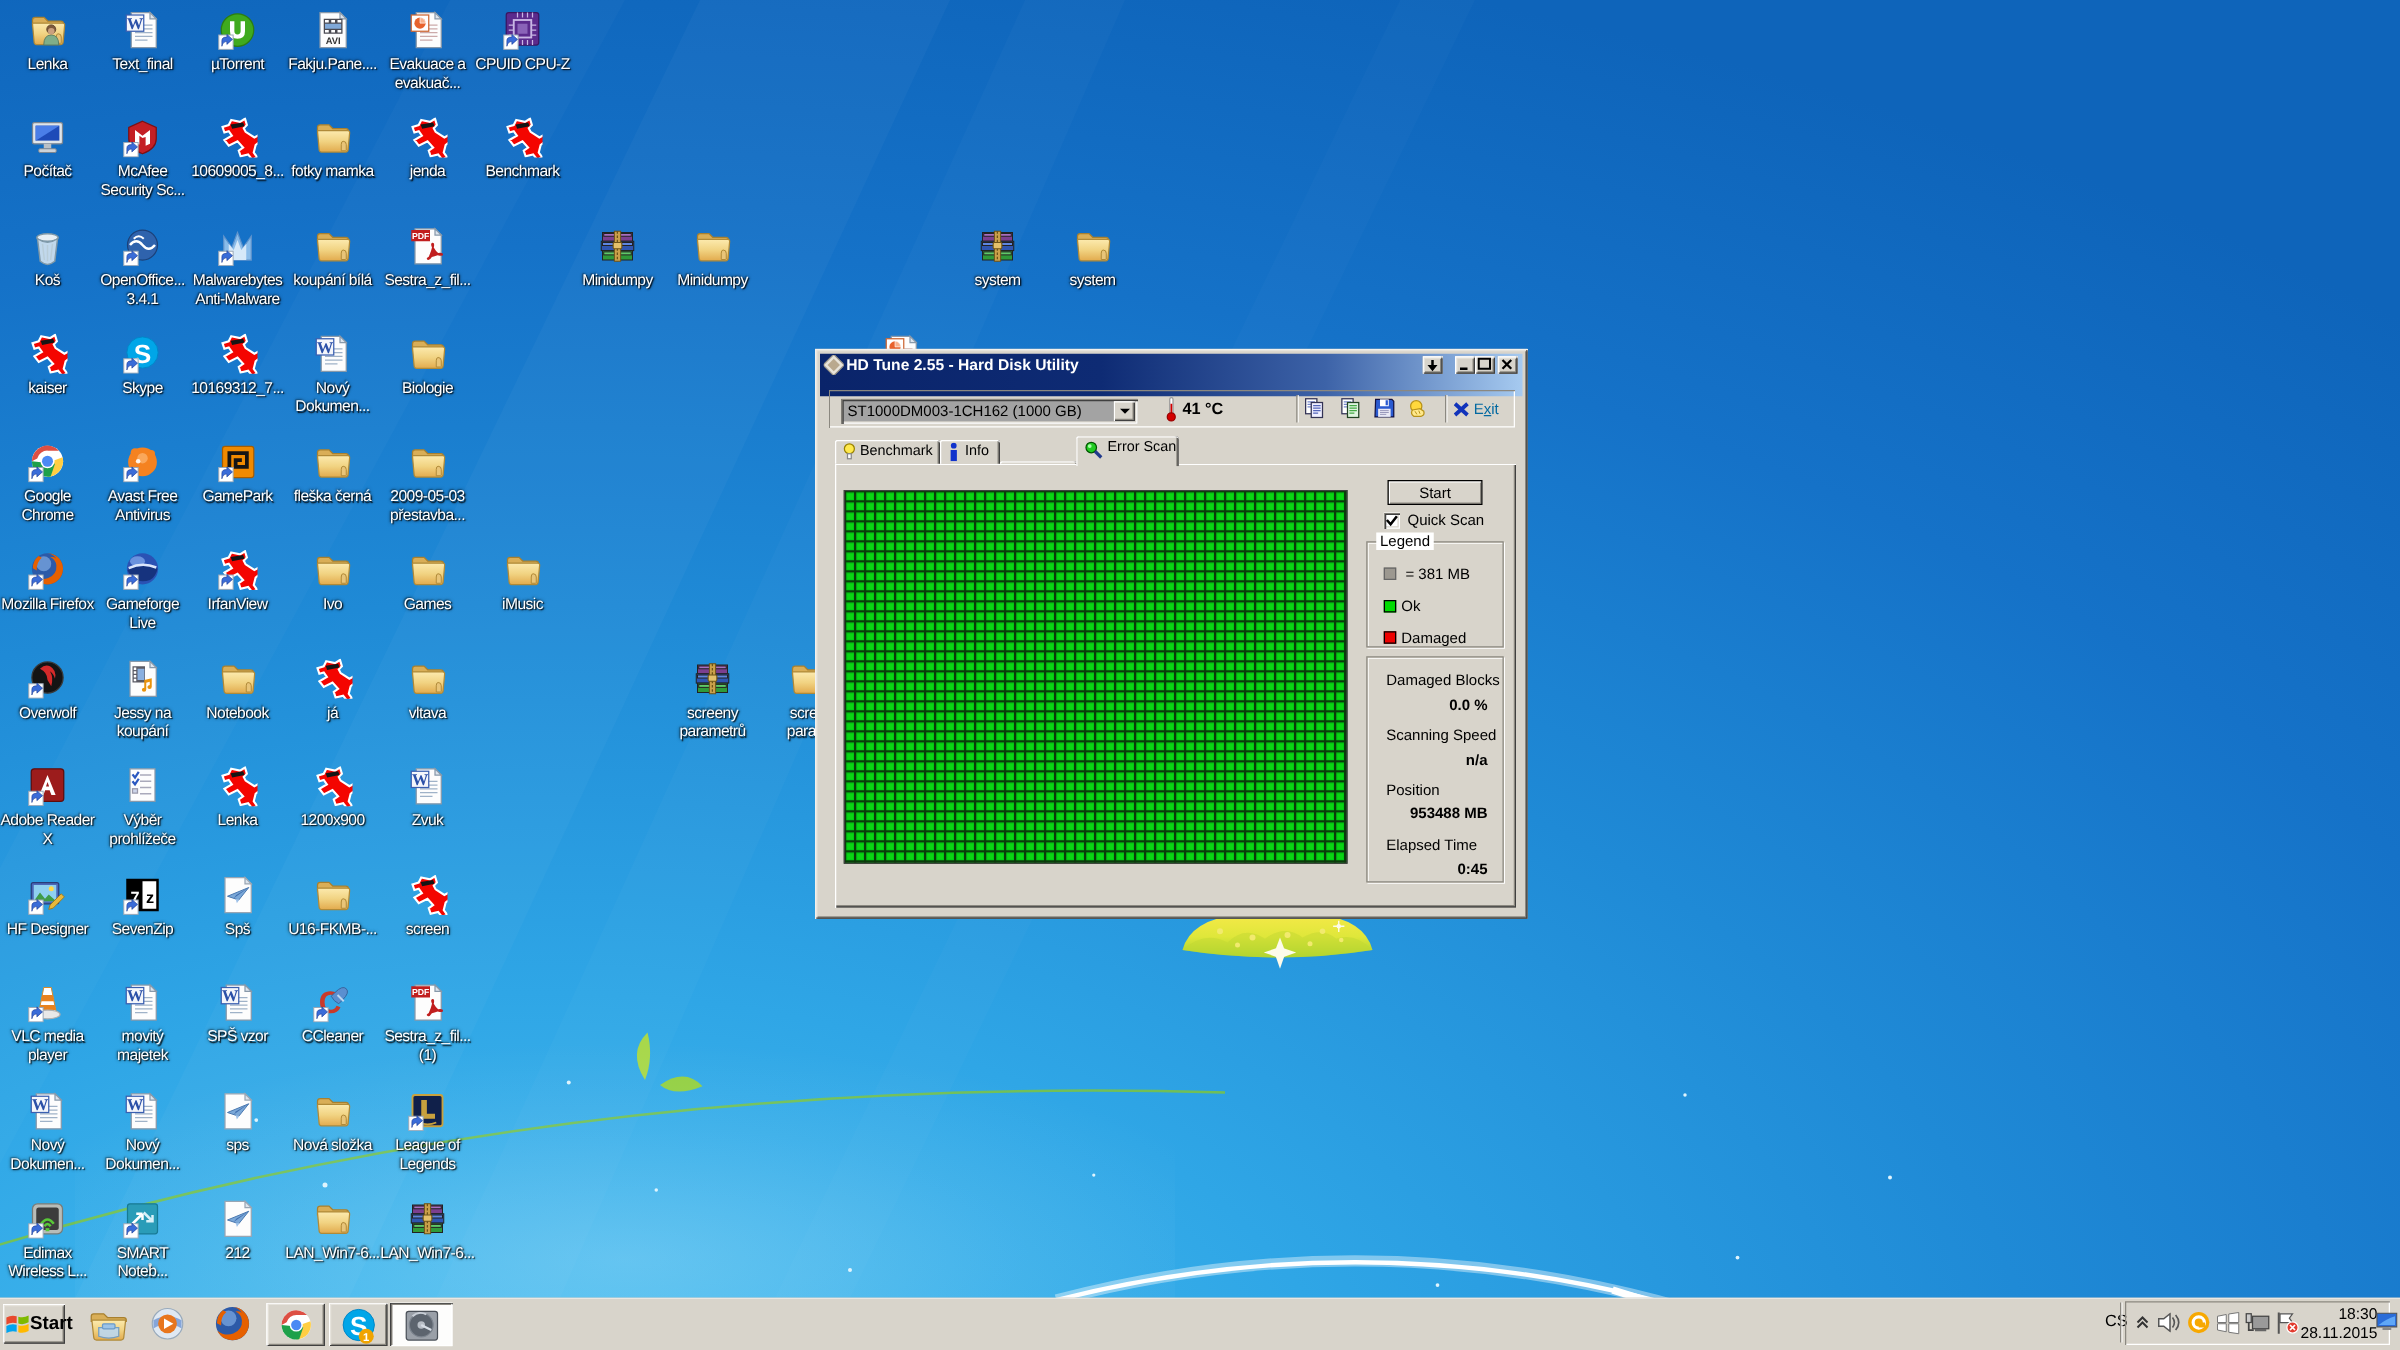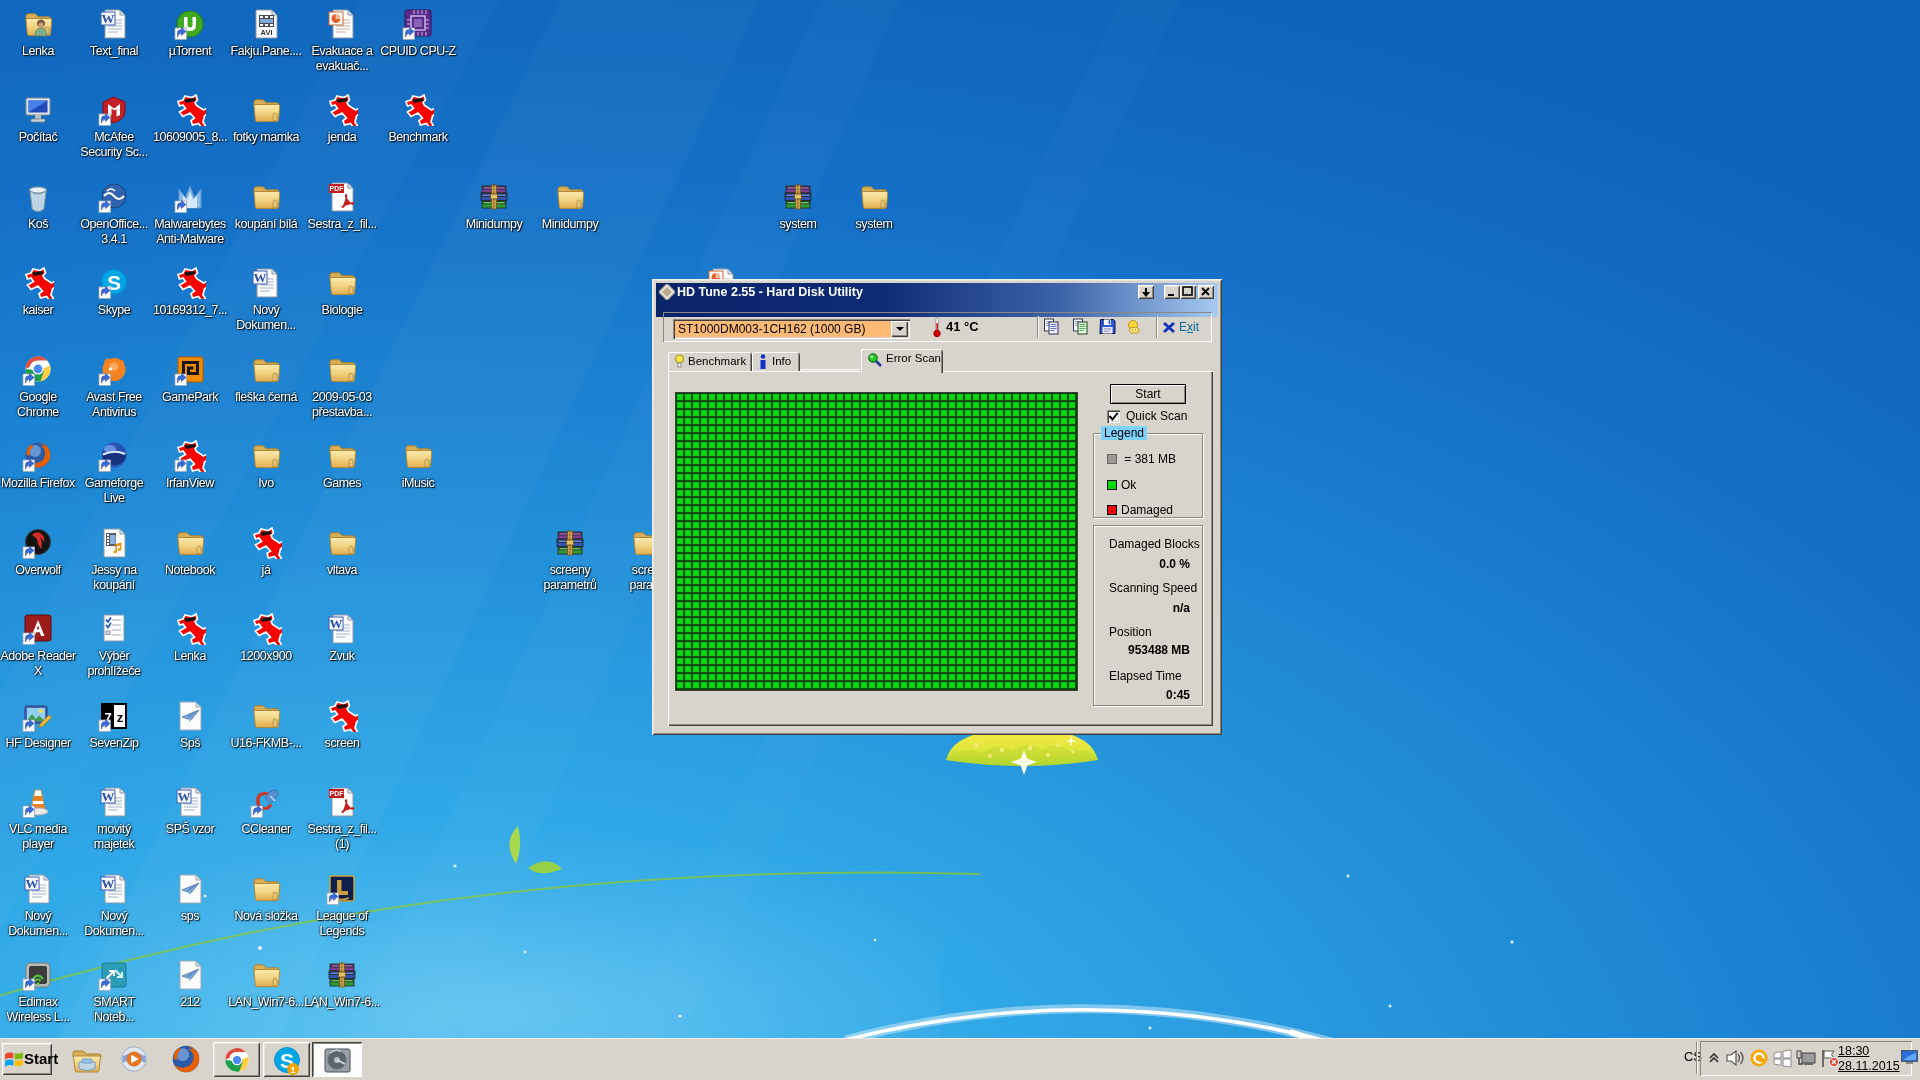--- a/index.html
+++ b/index.html
@@ -18,21 +18,21 @@
 #title{position:absolute;left:4px;top:4px;right:4px;height:34px;
   background:linear-gradient(90deg,#0a246a 0%,#0e2b74 40%,#3d63a8 72%,#a6caf0 100%);
   color:#fff;font-weight:bold;font-size:12.5px;line-height:18px;}
 #title .ttxt{position:absolute;left:21px;top:0px;}
 .tbtn{position:absolute;top:2px;width:16px;height:14px;background:#d8d4cb;
   box-shadow:inset 1px 1px 0 #fff,inset -1px -1px 0 #404040,inset 2px 2px 0 #e6e3dc,inset -2px -2px 0 #8b8880;}
 .tbtn svg{position:absolute;left:0;top:0;}
 
 #toolbar{position:absolute;left:11px;top:33px;width:549px;height:30px;
   box-shadow:inset 1px 1px 0 #8b8880,inset -1px -1px 0 #fff;}
-#combo{position:absolute;left:10px;top:7px;width:237px;height:20px;background:#fdba74;
+#combo{position:absolute;left:10px;top:7px;width:237px;height:20px;background:#a3a3a3;
   box-shadow:inset 1px 1px 0 #8b8880,inset 2px 2px 0 #404040,inset -1px -1px 0 #fff,inset -2px -2px 0 #d8d4cb;
   font-size:12px;line-height:19px;}
 #combo .ctx{position:absolute;left:5px;top:1px;}
 #combo .cbtn{position:absolute;right:2px;top:2px;width:17px;height:16px;background:#d8d4cb;
   box-shadow:inset 1px 1px 0 #fff,inset -1px -1px 0 #404040,inset -2px -2px 0 #8b8880;}
 #combo .cbtn:after{content:"";position:absolute;left:5px;top:6px;border:4px solid transparent;border-top:4px solid #000;}
 .tsep{position:absolute;top:4px;height:22px;width:2px;border-left:1px solid #8b8880;border-right:1px solid #fff;}
 .tico{position:absolute;top:6px;}
 #exitx{position:absolute;font-size:12px;top:8px;color:#0369a1;}
 
@@ -48,42 +48,42 @@
 
 #startbtn{position:absolute;left:442px;top:13px;width:76px;height:20px;background:#d8d4cb;
   border:1px solid #000;box-shadow:inset 1px 1px 0 #fff,inset -1px -1px 0 #8b8880;
   font-size:12px;text-align:center;line-height:18px;}
 #qs{position:absolute;left:439px;top:39px;font-size:12px;}
 #qs .cb{position:absolute;left:0;top:0;width:13px;height:13px;background:#fff;
   box-shadow:inset 1px 1px 0 #8b8880,inset 2px 2px 0 #404040,inset -1px -1px 0 #fff,inset -2px -2px 0 #d8d4cb;}
 #qs .qtxt{position:absolute;left:19px;top:-1px;white-space:nowrap;}
 .gbox{position:absolute;left:425px;width:110px;border:1px solid #8b8880;
   box-shadow:inset 1px 1px 0 #fff, 1px 1px 0 #fff;}
-.gbox .cap{position:absolute;left:7px;top:-8px;background:#7dd3fc;padding:0 3px;font-size:12px;}
+.gbox .cap{position:absolute;left:7px;top:-8px;background:#ffffff;padding:0 3px;font-size:12px;}
 .litem{position:absolute;left:13px;font-size:12px;white-space:nowrap;}
 .litem .sw{display:inline-block;width:10px;height:10px;margin-right:4px;vertical-align:-1px;border:1px solid #000;}
 .stat{position:absolute;font-size:12px;white-space:nowrap;}
 .statl{left:15px;}
 .statv{right:12px;font-weight:bold;text-align:center;}
 
 #tb{position:absolute;left:0;top:1038px;width:1920px;height:42px;background:#d8d4cb;
   box-shadow:inset 0 1px 0 #efedea;}
 #startb{position:absolute;left:2px;top:5px;width:50px;height:32px;background:#d8d4cb;
   box-shadow:inset 1px 1px 0 #fff,inset -1px -1px 0 #404040,inset 2px 2px 0 #e6e3dc,inset -2px -2px 0 #8b8880;}
 #startb .stxt{position:absolute;left:22px;top:7px;font-weight:bold;font-size:15px;}
 .tkbtn{position:absolute;top:4px;width:47px;height:35px;background:#d8d4cb;
   box-shadow:inset 1px 1px 0 #fff,inset -1px -1px 0 #404040,inset 2px 2px 0 #e6e3dc,inset -2px -2px 0 #8b8880;}
 .tkbtn.active{background:#fdfdfc;box-shadow:inset 1px 1px 0 #404040,inset -1px -1px 0 #fff,inset 2px 2px 0 #8b8880;}
 .tkbtn svg{position:absolute;left:50%;top:50%;transform:translate(-50%,-50%);}
 .ql{position:absolute;top:6px;}
 #tray{position:absolute;left:1700px;top:3px;width:212px;height:35px;
   box-shadow:inset 1px 1px 0 #8b8880,inset -1px -1px 0 #fff;}
 #cs{position:absolute;left:1672px;top:11px;width:30px;font-size:13px;text-align:right;}
 #cssep{position:absolute;left:1696px;top:4px;height:32px;width:2px;border-left:1px solid #8b8880;border-right:1px solid #fff;}
-#clock{position:absolute;left:138px;top:3px;width:64px;text-align:left;font-size:12.5px;line-height:15px;text-decoration:underline;}
+#clock{position:absolute;left:138px;top:3px;width:64px;text-align:right;font-size:12.5px;line-height:15px;}
 #showdesk{position:absolute;left:1901px;top:12px;}
 </style>
 </head>
 <body>
 <svg id="wall" viewBox="0 0 1920 1080" preserveAspectRatio="none">
   <defs>
     <radialGradient id="sky" cx="22%" cy="108%" r="115%">
       <stop offset="0%" stop-color="#4cc2f2"></stop>
       <stop offset="30%" stop-color="#2fa6e6"></stop>
       <stop offset="55%" stop-color="#1f8ad6"></stop>

